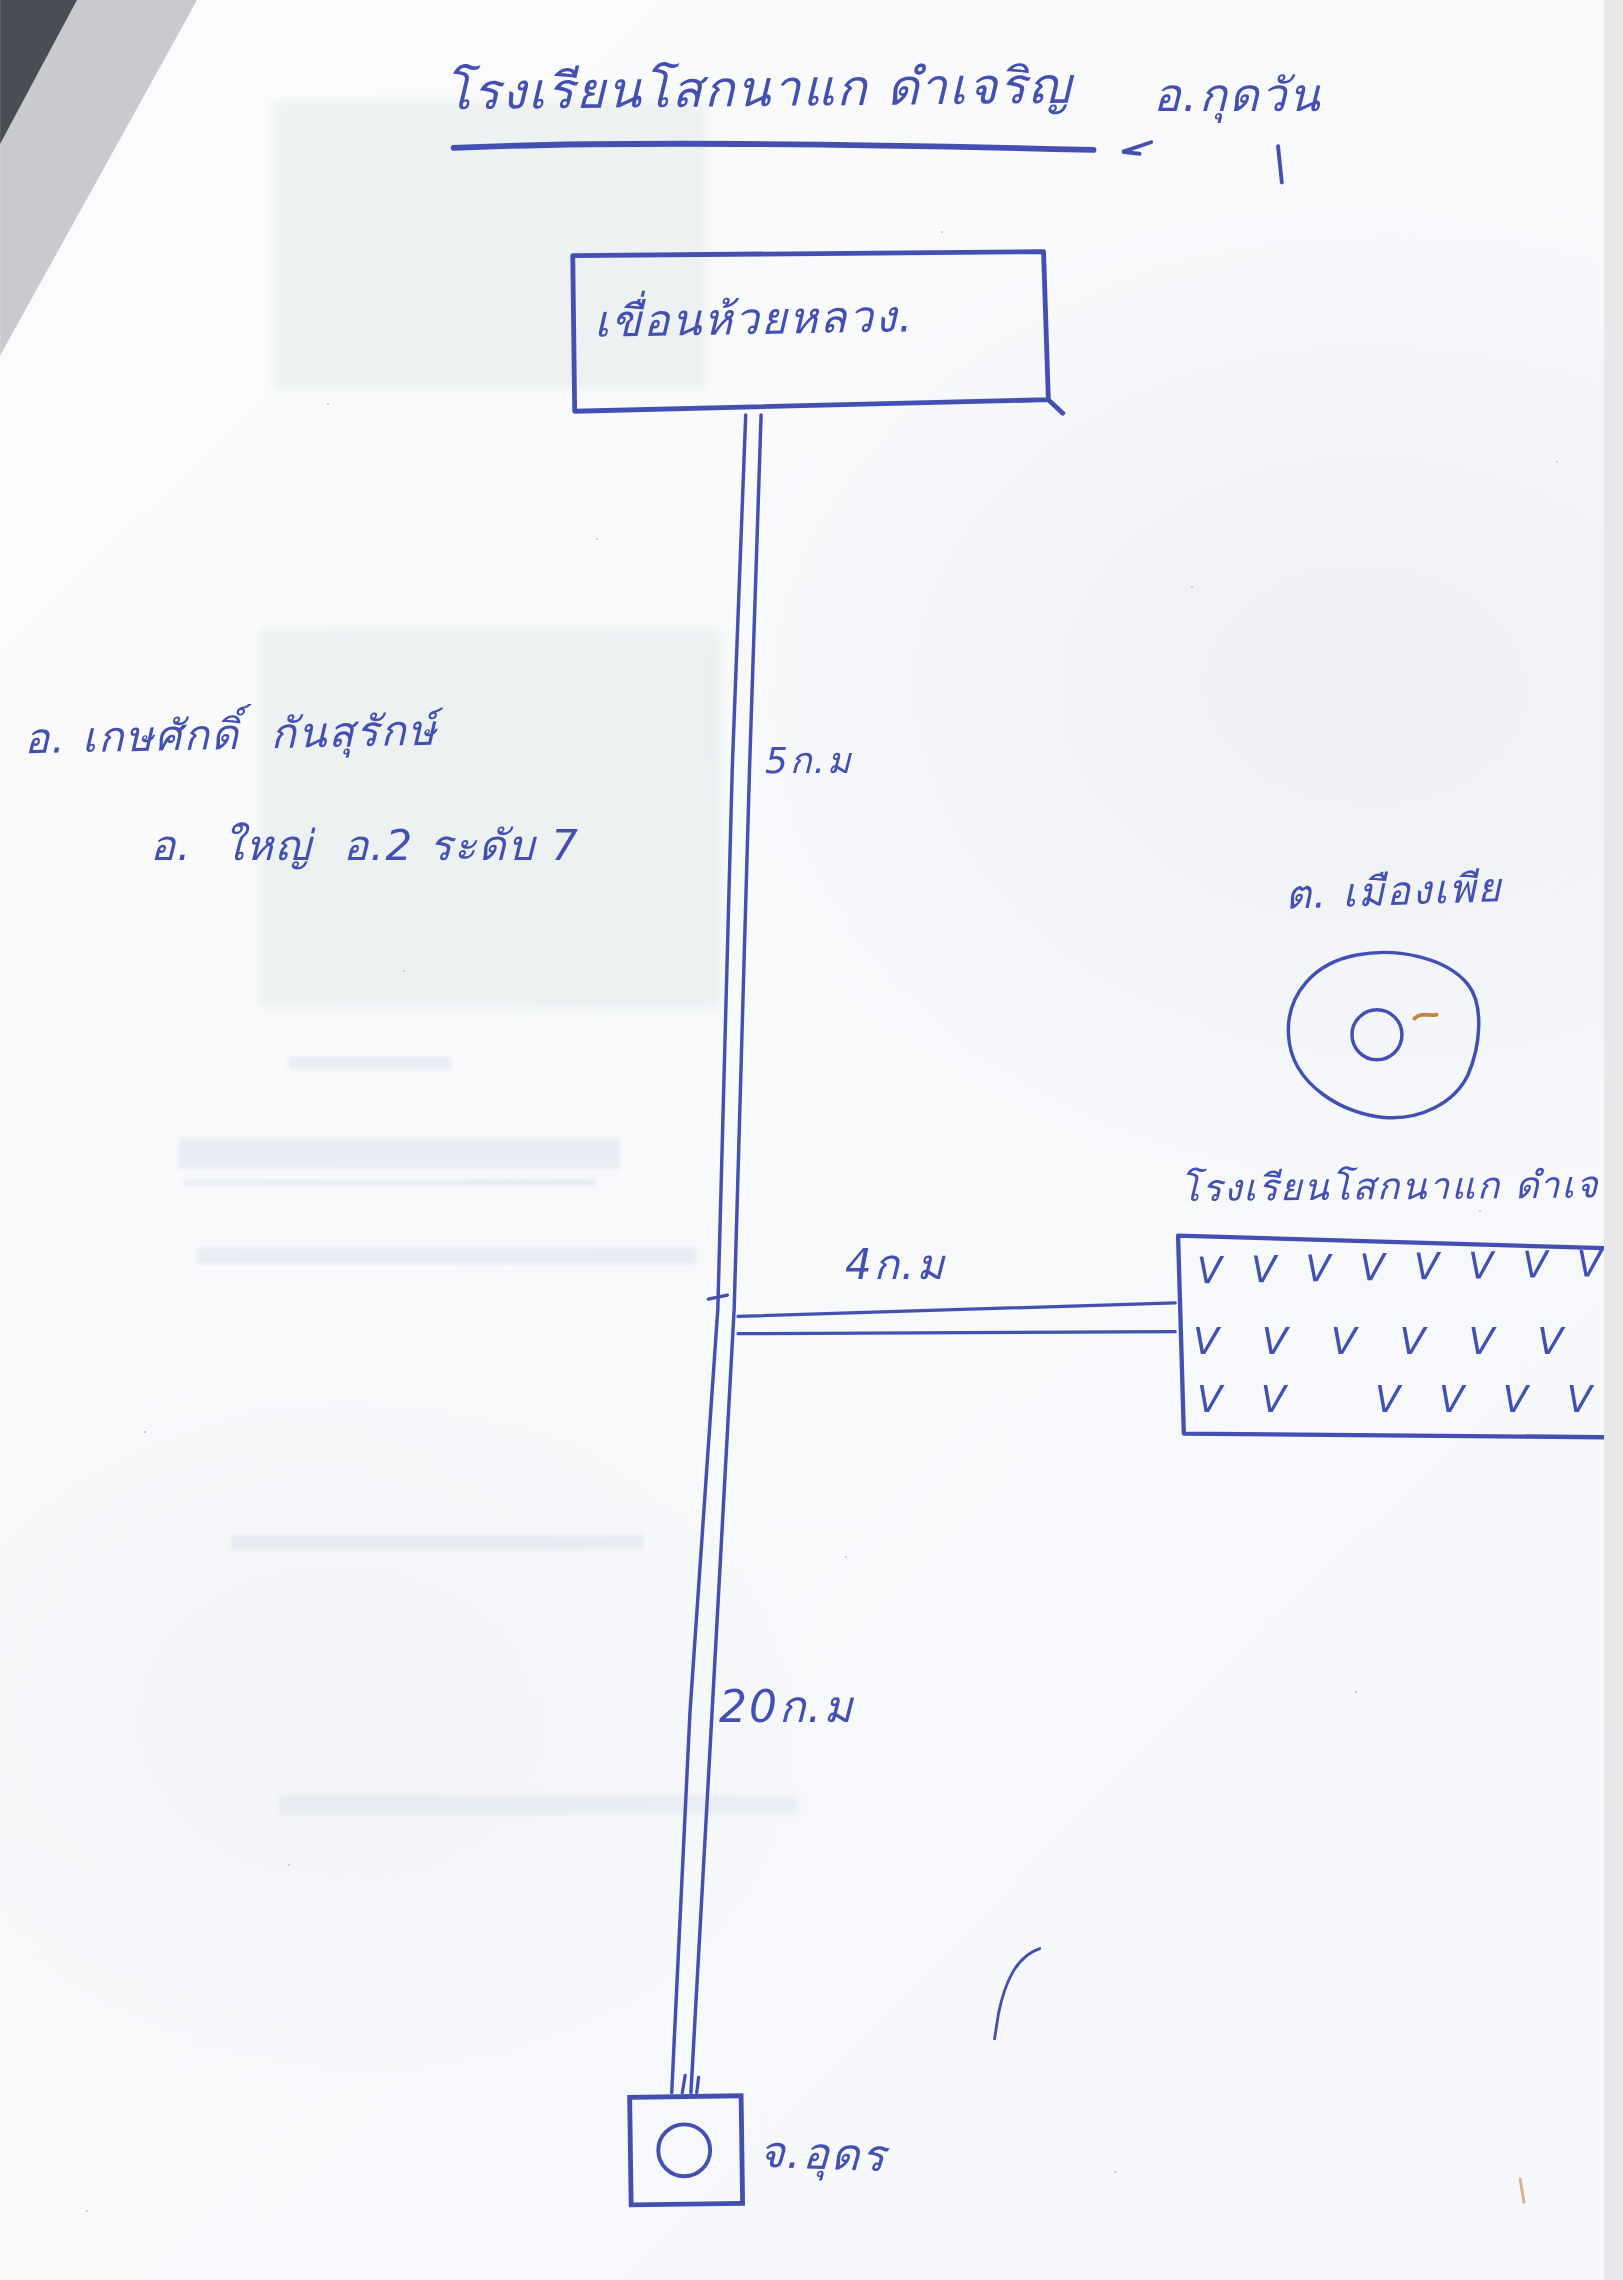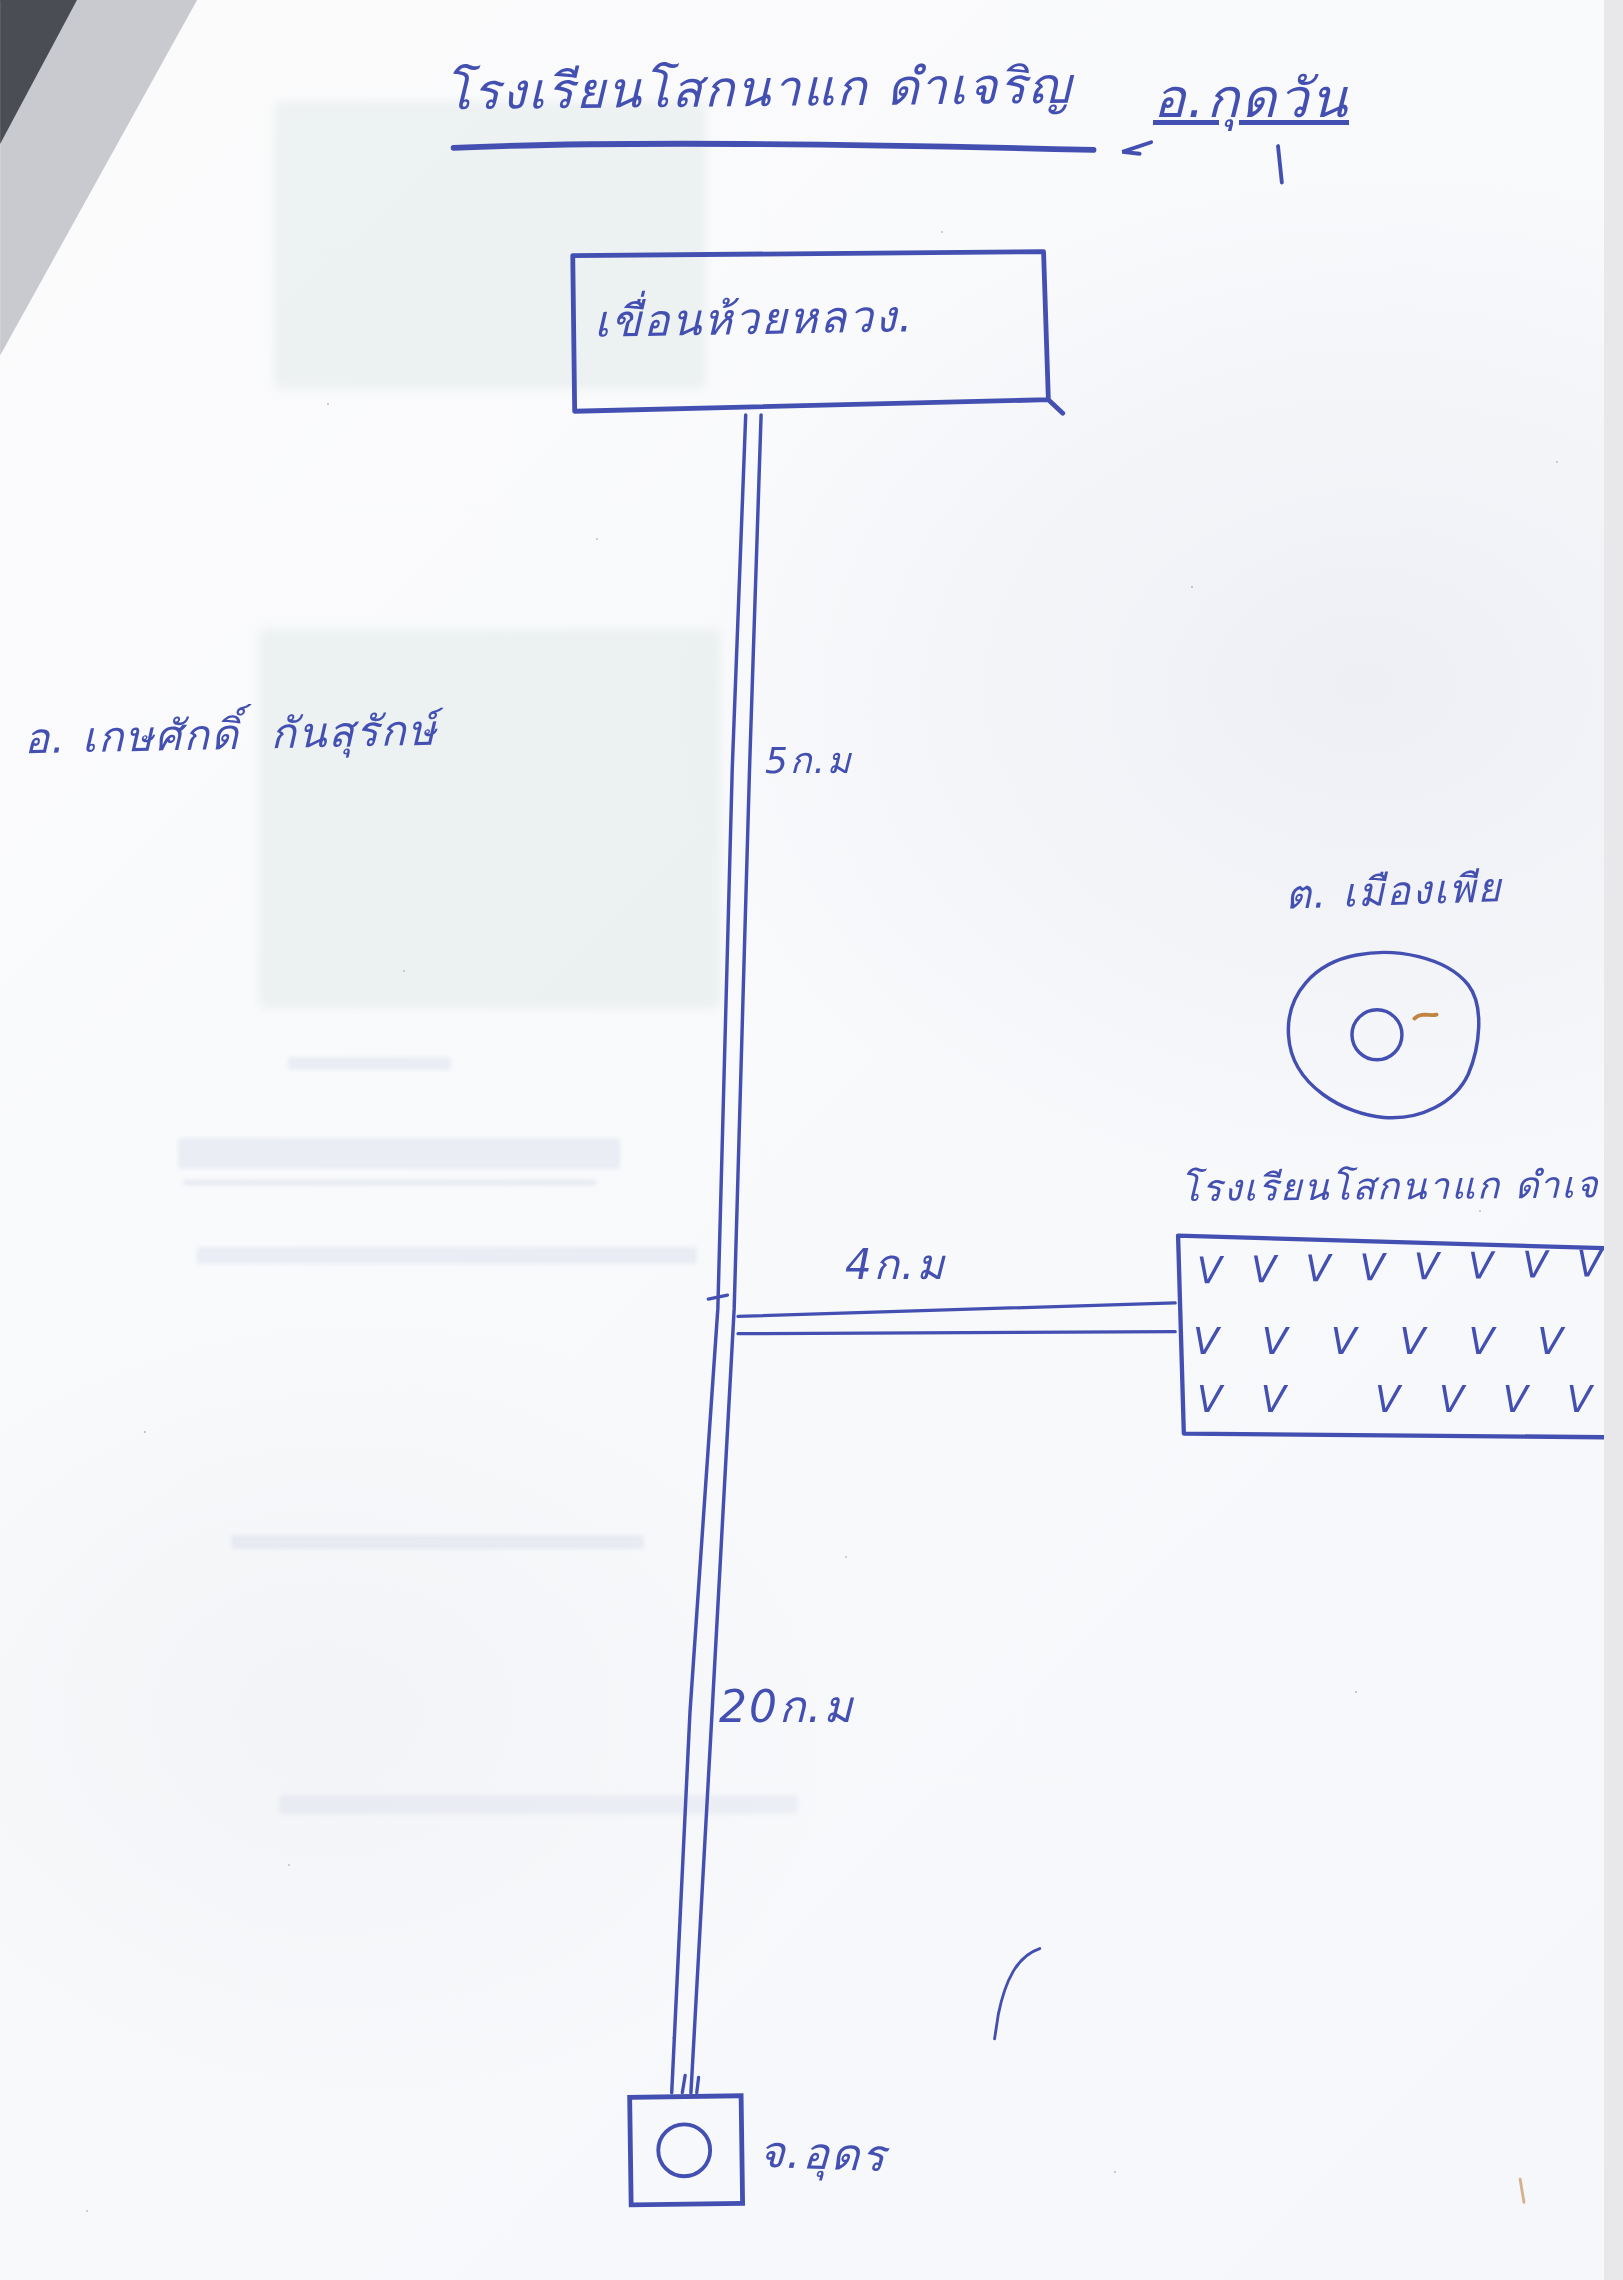--- a/index.html
+++ b/index.html
@@ -89,25 +89,26 @@
     <path d="M1082,2028 C1058,2036 1046,2062 1039,2096 L1035,2122" fill="none" stroke="#4350b2" stroke-width="3" stroke-linecap="round"></path>
 
     <rect x="656" y="2182" width="116" height="112" fill="none" stroke="#4350b2" stroke-width="5" transform="rotate(-0.8 714 2238)"></rect>
     <circle cx="712" cy="2238" r="27" fill="none" stroke="#4350b2" stroke-width="4"></circle>
     <path d="M713,2160 L710,2178 M727,2162 L725,2178" fill="none" stroke="#4350b2" stroke-width="3.4" stroke-linecap="round"></path>
 
     <path d="M1582,2268 L1586,2292" fill="none" stroke="#c08443" stroke-width="3" opacity="0.6" stroke-linecap="round"></path>
   </svg>
 
   <div class="hw" style="left:444px;top:63px;font-size:50px;transform:rotate(-0.6deg);">โรงเรียนโสกนาแก ดำเจริญ</div>
-  <div class="hw" style="left:1153px;top:71px;font-size:54px;text-decoration:underline;">อ.กุดวัน</div>
+  <div class="hw" style="left:1153px;top:71px;font-size:46px;">อ.กุดวัน</div>
 
   <div class="hw" style="left:594px;top:296px;font-size:44px;transform:rotate(-1deg);">เขื่อนห้วยหลวง.</div>
 
   <div class="hw" style="left:24px;top:713px;font-size:42px;transform:rotate(-1.2deg);">อ. เกษศักดิ์  กันสุรักษ์</div>
+  <div class="hw" style="left:150px;top:824px;font-size:42px;">อ.  ใหญ่  อ.2 ระดับ 7</div>
 
   <div class="hw" style="left:765px;top:742px;font-size:36px;">5ก.ม</div>
   <div class="hw" style="left:845px;top:1243px;font-size:42px;">4ก.ม</div>
   <div class="hw" style="left:719px;top:1684px;font-size:44px;">20ก.ม</div>
 
   <div class="hw" style="left:1285px;top:870px;font-size:40px;transform:rotate(-2deg);">ต. เมืองเพีย</div>
 
   <div class="hw" style="left:1180px;top:1168px;font-size:37px;transform:rotate(-0.5deg);">โรงเรียนโสกนาแก ดำเจริญ</div>
 
   <div class="hw" style="left:1197px;top:1245px;font-size:37px;letter-spacing:8.6px;transform:rotate(-1deg);">V V V V V V V V V V V V V V V V</div>

